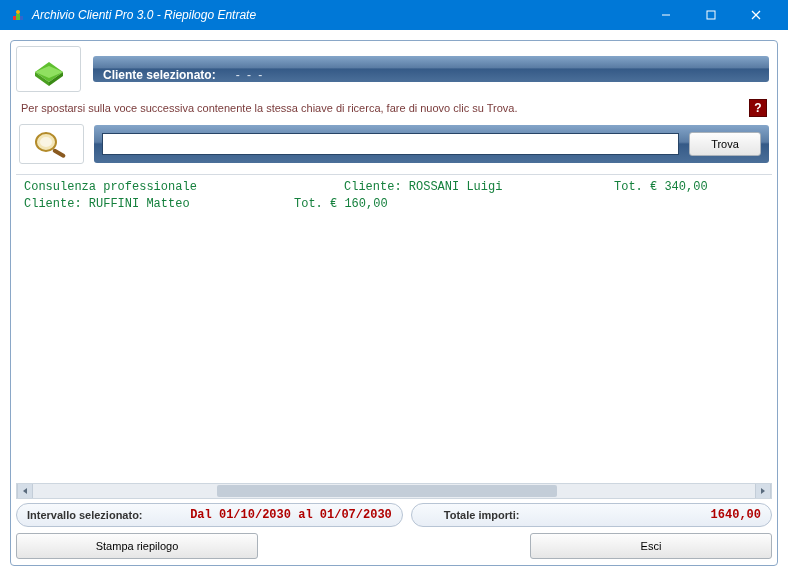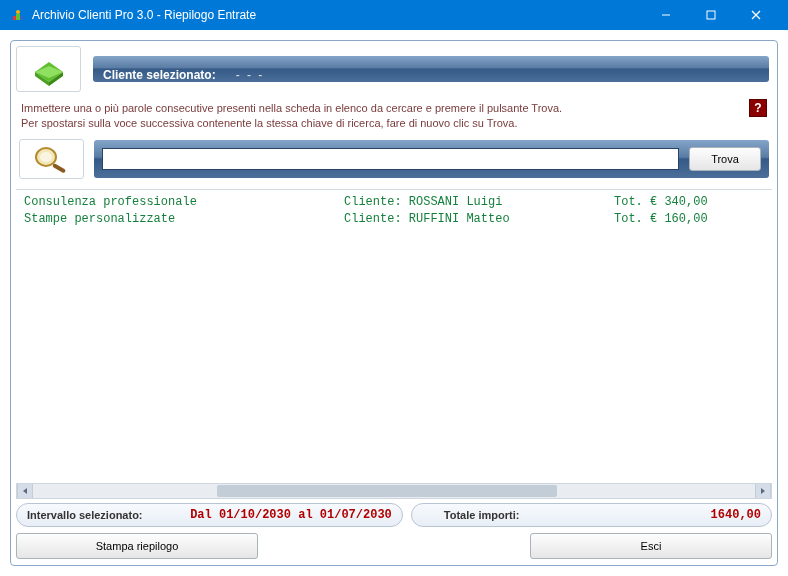--- a/index.html
+++ b/index.html
@@ -18,21 +18,21 @@
   display: flex;
   align-items: center;
   padding: 0 10px;
   font-size: 12px;
 }
 .titlebar .app-icon {
   width: 16px; height: 16px;
   margin-right: 6px;
   display: inline-flex; align-items: center; justify-content: center;
 }
-.titlebar .title { flex: 1; }
+.titlebar .title { flex: 1; font-style: italic; }
 .titlebar .win-btn {
   width: 45px; height: 30px;
   display: flex; align-items: center; justify-content: center;
   color: #fff;
 }
 .window-body {
   background: #fff;
   height: 546px;
   padding: 10px;
 }
@@ -246,21 +246,20 @@
           <polygon points="6,20 20,14 34,20 20,26" fill="#8fe060"></polygon>
         </svg>
       </div>
       <div class="header-bar">
         <span>Cliente selezionato:</span>
         <span class="value">- - -</span>
       </div>
     </div>
 
     <div class="instructions">
-      <div>Immettere una o più parole consecutive presenti nella scheda in elenco da cercare e premere il pulsante Trova.</div>
       <div>Per spostarsi sulla voce successiva contenente la stessa chiave di ricerca, fare di nuovo clic su Trova.</div>
       <div class="help-btn">?</div>
     </div>
 
     <div class="search-row">
       <div class="magnifier-box">
         <svg width="44" height="30" viewBox="0 0 44 30">
           <ellipse cx="16" cy="13" rx="10" ry="9" fill="#f3e6b8" stroke="#b38b2a" stroke-width="2"></ellipse>
           <ellipse cx="16" cy="13" rx="6" ry="5" fill="#fff" opacity="0.6"></ellipse>
           <rect x="24" y="19" width="14" height="4" rx="2" transform="rotate(30 24 19)" fill="#8a5a20"></rect>
@@ -272,21 +271,20 @@
       </div>
     </div>
 
     <div class="list-area">
       <div class="list-row">
         <span class="col1">Consulenza professionale</span>
         <span class="col2"><span>Cliente:</span> <span>ROSSANI Luigi</span></span>
         <span class="col3"><span>Tot. €</span> <span>340,00</span></span>
       </div>
       <div class="list-row">
-        <span class="col1">Stampe personalizzate</span>
         <span class="col2"><span>Cliente:</span> <span>RUFFINI Matteo</span></span>
         <span class="col3"><span>Tot. €</span> <span>160,00</span></span>
       </div>
     </div>
 
     <div class="hscroll">
       <div class="arrow left">
           <svg width="8" height="8">
             <polygon points="6,1 2,4 6,7" fill="#5a6b7d"></polygon>
           </svg>

